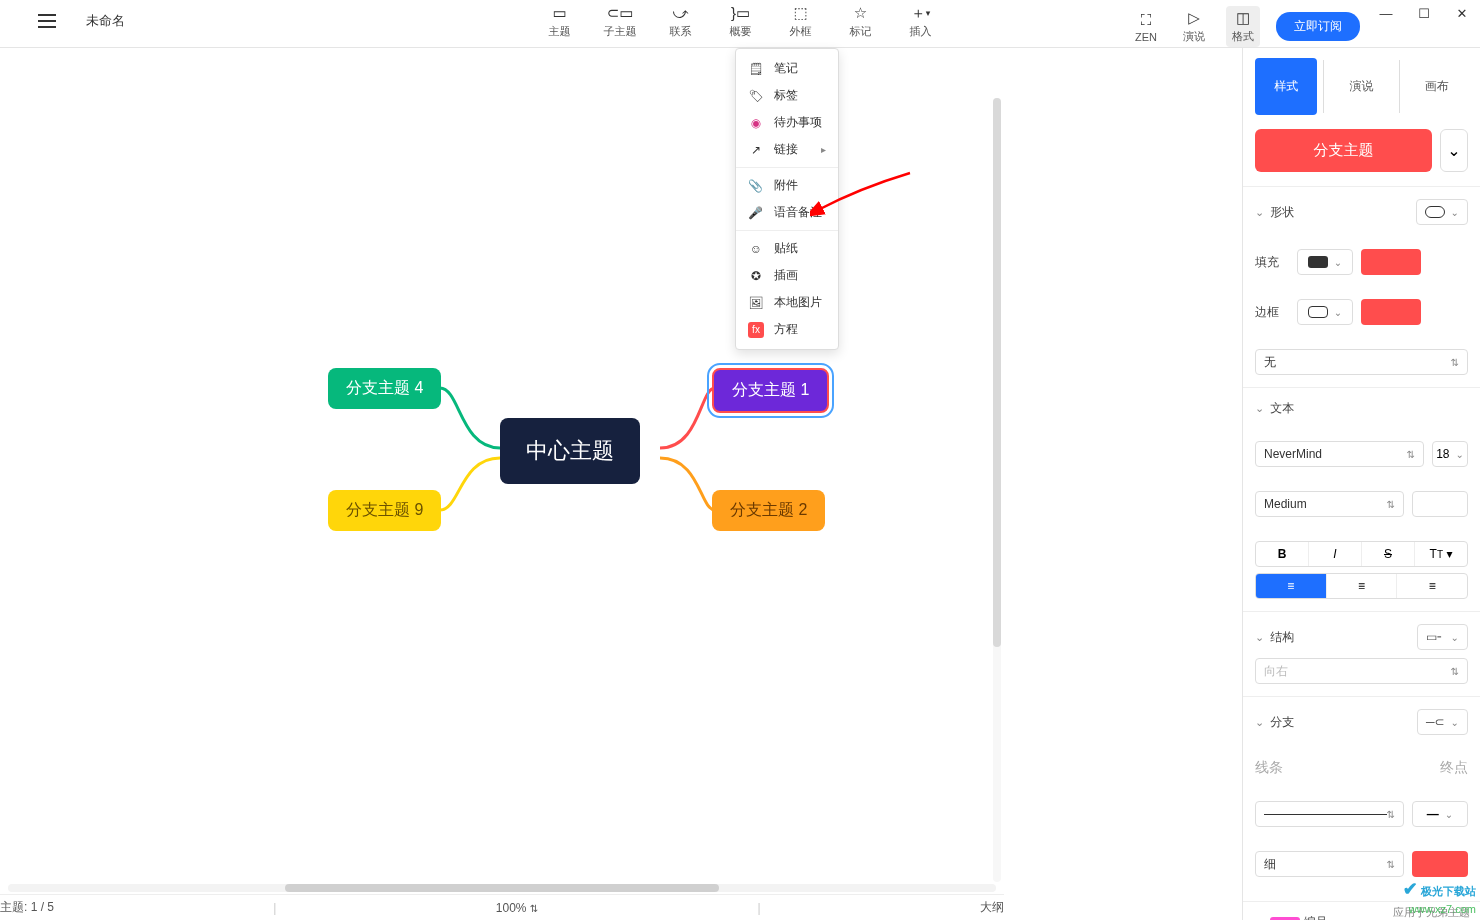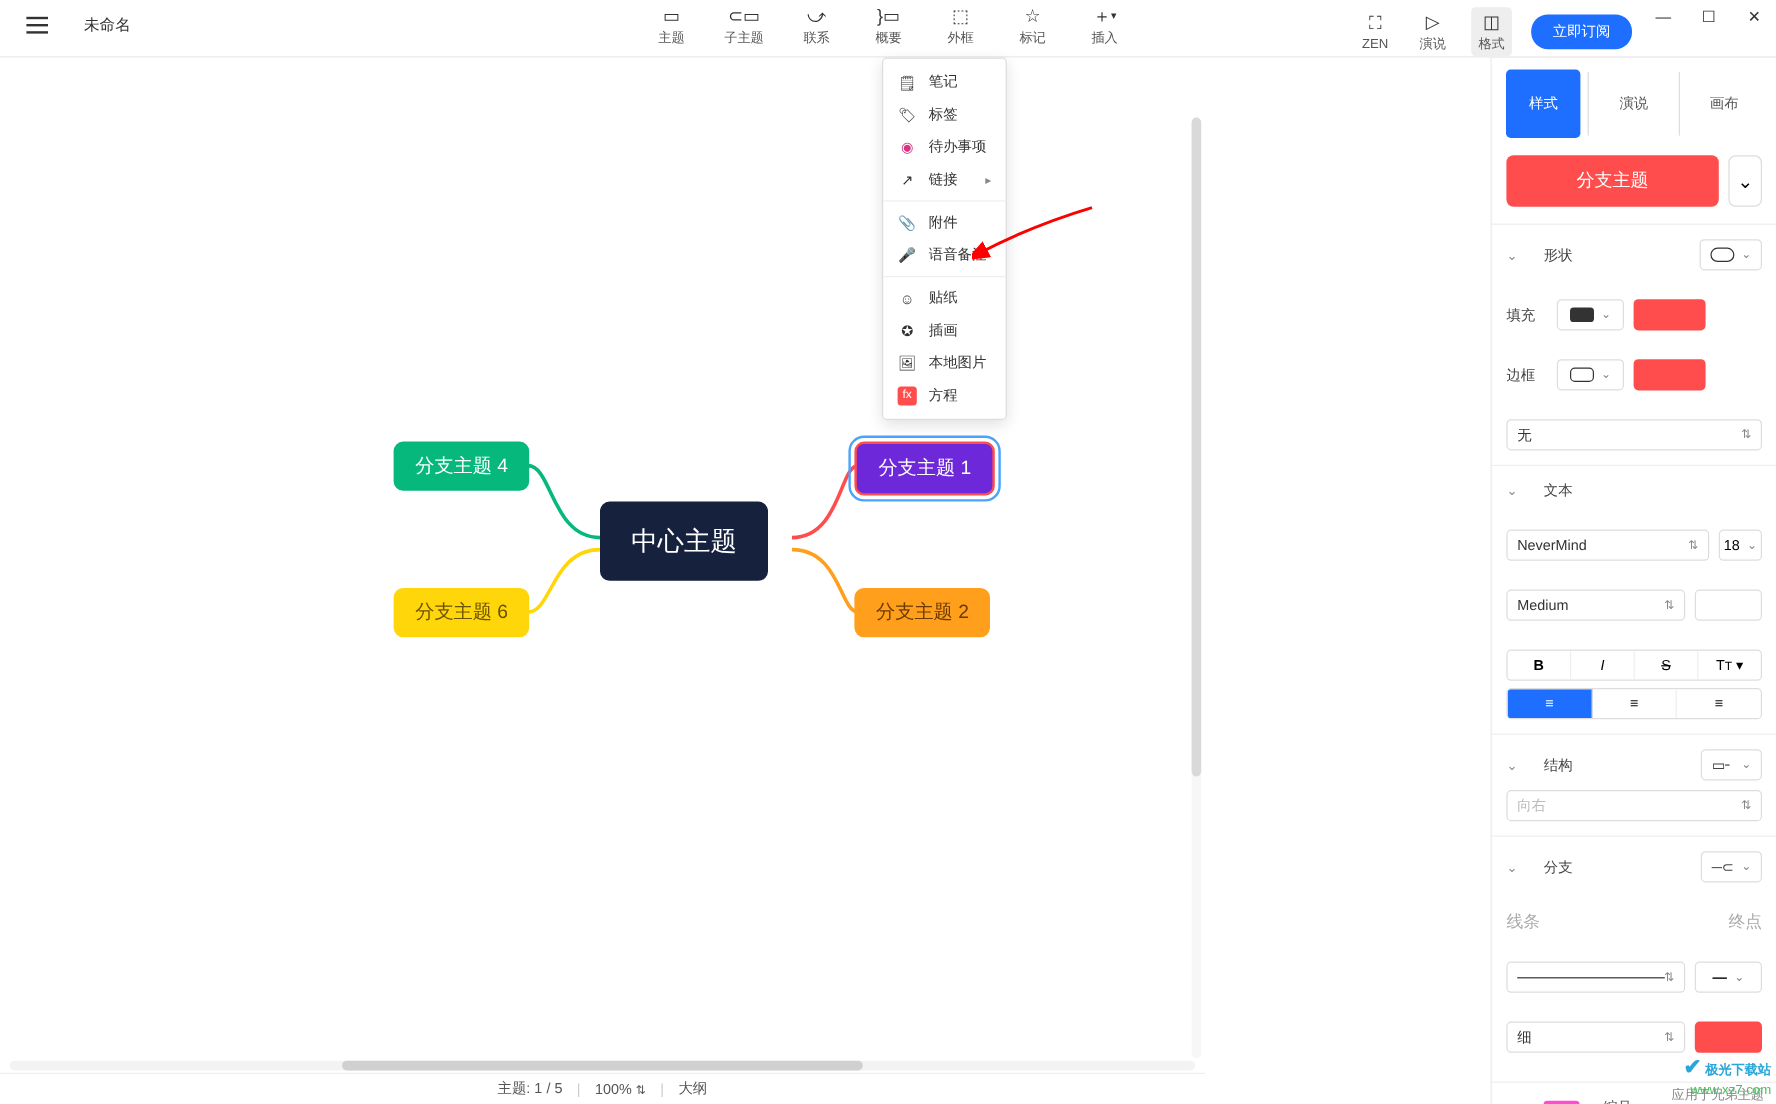--- a/index.html
+++ b/index.html
@@ -1,17 +1,17 @@
 <!DOCTYPE html>
 <html><head>
 <meta charset="utf-8">
 <style>
 *{box-sizing:border-box;margin:0;padding:0;font-family:"Microsoft YaHei",Arial,sans-serif;}
 body{width:1480px;height:920px;background:#fff;overflow:hidden;position:relative;}
-.titlebar{height:42px;display:flex;align-items:center;padding:0 8px;background:#fff;}
+.titlebar{height:42px;display:flex;align-items:center;padding:0 24px;background:#fff;}
 .hamburger{width:24px;height:24px;display:flex;flex-direction:column;justify-content:center;gap:4px;margin:0 14px;cursor:pointer;}
 .hamburger span{height:2px;background:#333;width:18px;}
 .doc-title{font-size:13px;color:#333;margin-left:10px;}
 .toolbar-center{position:absolute;left:50%;transform:translateX(-50%);display:flex;gap:28px;align-items:flex-start;top:4px;}
 .tool-btn{display:flex;flex-direction:column;align-items:center;gap:2px;cursor:pointer;min-width:32px;}
 .tool-btn .ico{height:18px;display:flex;align-items:center;justify-content:center;font-size:15px;color:#333;}
 .tool-btn .lbl{font-size:11px;color:#555;}
 .toolbar-right{position:absolute;right:8px;top:4px;display:flex;align-items:center;gap:16px;}
 .format-btn{background:#eee;border-radius:4px;padding:3px 6px;}
 .subscribe-btn{background:#1e6fff;color:#fff;font-size:12px;padding:6px 18px;border-radius:14px;cursor:pointer;}
@@ -37,39 +37,39 @@
 .mm-svg{position:absolute;left:0;top:0;}
 .node{position:absolute;border-radius:8px;display:flex;align-items:center;justify-content:center;font-size:16px;padding:10px 18px;color:#fff;}
 .node.center{background:#16213e;font-size:22px;padding:18px 26px;}
 .node.b1{background:#6d28d9;border:2px solid #ff4d4d;}
 .node.b1.selected{outline:2px solid #4aa3ff;outline-offset:3px;}
 .node.b2{background:#ff9f1c;color:#6b3a00;}
 .node.b3{background:#ffd60a;color:#6b5200;}
 .node.b4{background:#06b87c;}
 
 
-.statusbar{position:absolute;bottom:0;left:0;right:238px;height:26px;border-top:1px solid #eee;display:flex;align-items:center;justify-content:center;gap:12px;font-size:12px;color:#555;background:#fff;}
+.statusbar{position:absolute;bottom:0;left:0;right:238px;height:26px;border-top:1px solid #eee;display:flex;align-items:center;justify-content:space-between;gap:12px;font-size:12px;color:#555;background:#fff;}
 .statusbar .sep{color:#ccc;}
 .scroll-h{position:absolute;bottom:26px;left:8px;right:246px;height:10px;}
 .scroll-h .track{height:8px;background:#f3f3f3;border-radius:4px;position:relative;}
 .scroll-h .thumb{position:absolute;left:28%;width:44%;height:8px;background:#d0d0d0;border-radius:4px;}
 .scroll-v{position:absolute;right:239px;top:50px;bottom:38px;width:10px;}
 .scroll-v .track{width:8px;height:100%;background:#f7f7f7;border-radius:4px;position:relative;}
 .scroll-v .thumb{position:absolute;top:0;height:70%;width:8px;background:#d9d9d9;border-radius:4px;}
 
 
 .panel-tabs{display:flex;padding:10px 12px 8px;gap:0;}
 .panel-tab{flex:1;text-align:center;font-size:12px;padding:20px 0;color:#555;cursor:pointer;}
 .panel-tab.active{background:#1e6fff;color:#fff;border-radius:4px;}
 .panel-tab.sep{flex:0 0 1px;background:#ddd;padding:0;margin:2px 6px;}
 .panel-scroll{flex:1;overflow-y:auto;padding:0 12px 12px;}
 .big-select{display:flex;gap:8px;margin:6px 0 14px;}
 .big-select .main-btn{flex:1;background:#ff4d4d;color:#fff;border-radius:6px;text-align:center;padding:12px 0;font-size:15px;cursor:pointer;}
 .big-select .drop{width:28px;border:1px solid #ddd;border-radius:6px;display:flex;align-items:center;justify-content:center;cursor:pointer;}
-.section-head{display:flex;align-items:center;font-size:12px;color:#444;margin:12px 0 8px;cursor:pointer;gap:16px;}
+.section-head{display:flex;align-items:center;font-size:12px;color:#444;margin:12px 0 8px;cursor:pointer;}
 .section-head::before{content:"⌄";margin-right:6px;color:#888;font-size:11px;}
 .row{display:flex;align-items:center;gap:8px;margin:24px 0;}
 .row .label{font-size:12px;color:#444;width:34px;}
 .select-box{flex:1;border:1px solid #ddd;border-radius:4px;height:26px;display:flex;align-items:center;padding:0 8px;font-size:12px;color:#333;justify-content:space-between;cursor:pointer;background:#fff;}
 .select-box .caret{font-size:10px;color:#888;}
 .color-swatch{width:60px;height:26px;border-radius:4px;cursor:pointer;}
 .red-sw{background:#ff4d4d;}
 .mini-select{border:1px solid #ddd;border-radius:4px;height:26px;display:flex;align-items:center;justify-content:center;gap:6px;padding:0 8px;font-size:12px;cursor:pointer;background:#fff;}
 .mini-select .caret{font-size:10px;color:#888;}
 .btn-group{display:flex;border:1px solid #ddd;border-radius:4px;overflow:hidden;background:#fff;}
@@ -157,21 +157,21 @@
 
     <svg class="mm-svg" width="1140" height="820">
       <path d="M500 400 C 460 400 460 340 440 340" stroke="#06b87c" stroke-width="3" fill="none"></path>
       <path d="M500 410 C 460 410 460 462 440 462" stroke="#ffd60a" stroke-width="3" fill="none"></path>
       <path d="M660 400 C 700 400 700 340 715 340" stroke="#ff4d4d" stroke-width="3" fill="none"></path>
       <path d="M660 410 C 700 410 700 462 715 462" stroke="#ff9f1c" stroke-width="3" fill="none"></path>
     </svg>
     <div class="node center" style="left:500px;top:370px;">中心主题</div>
     <div class="node b1 selected" style="left:712px;top:320px;">分支主题 1</div>
     <div class="node b2" style="left:712px;top:442px;">分支主题 2</div>
-    <div class="node b3" style="left:328px;top:442px;">分支主题 6</div>
+    <div class="node b3" style="left:328px;top:442px;">分支主题 9</div>
     <div class="node b4" style="left:328px;top:320px;">分支主题 4</div>
 
     <div class="scroll-v">
         <div class="track">
           <div class="thumb"></div>
         </div>
       </div>
     <div class="scroll-h">
         <div class="track">
           <div class="thumb"></div>

